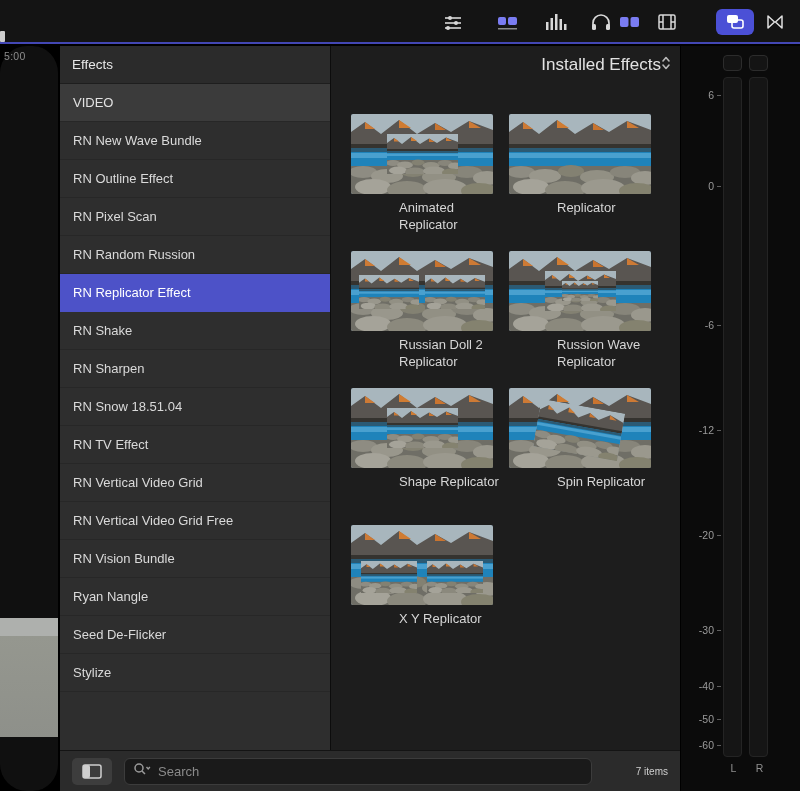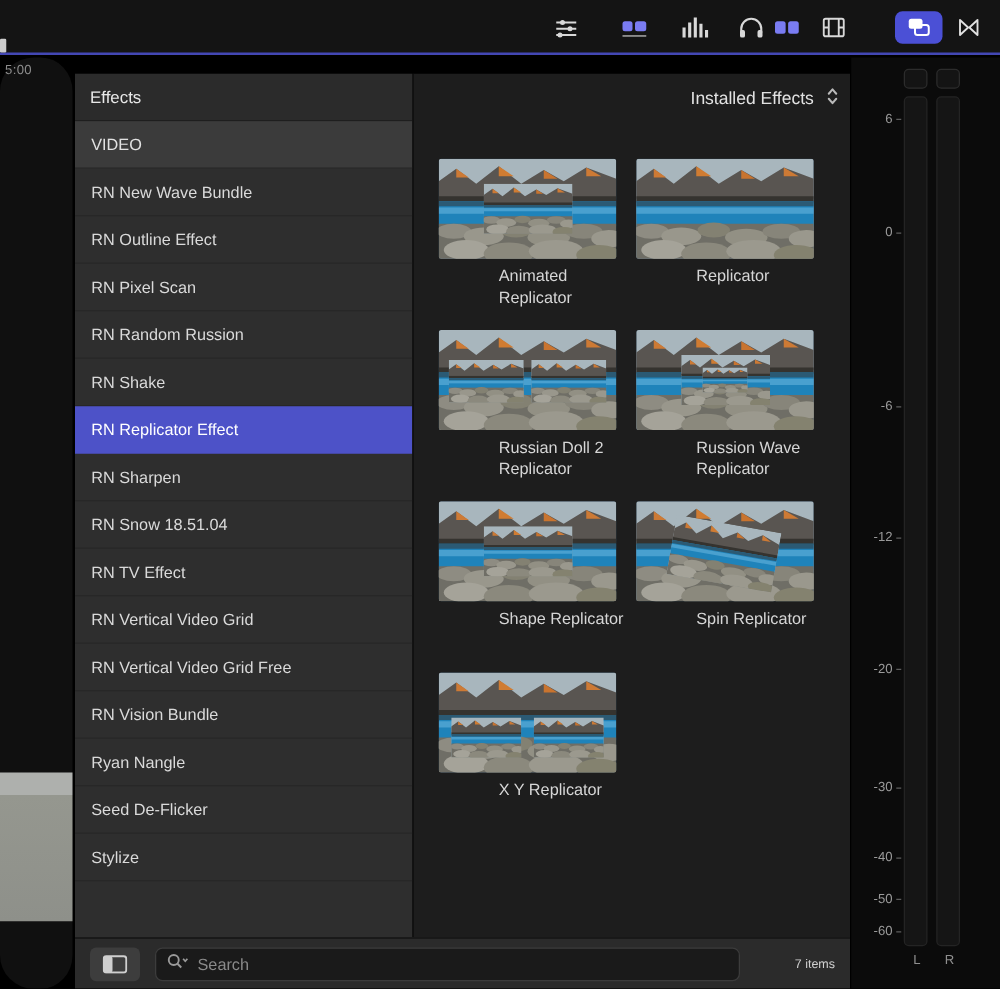--- a/index.html
+++ b/index.html
@@ -37,42 +37,42 @@
   .ruler-label {
     position:absolute; left:4px; top:4px; font-size:10.5px; color:#8c8c8c;
     letter-spacing:.3px;
   }
   .clip-fragment {
     position:absolute; left:0; top:572px; width:100%; height:119px;
     background:linear-gradient(to bottom,#aeb0ad 0,#aeb0ad 18px,#95978f 18px,#8e908a 100%);
   }
   
   .effects-wrap {
-    position:absolute; left:60px; top:59px; width:620px; bottom:0;
+    position:absolute; left:60px; top:46px; width:620px; bottom:0;
     display:flex; flex-direction:column;
   }
   .panels { flex:1; display:flex; min-height:0; }
   
   .sidebar { width:270px; background:#2e2e2e; overflow:hidden; }
   .sidebar-header {
     height:38px; line-height:38px; padding-left:12px; font-size:13.5px;
     color:#e8e8e8; background:#2b2b2b; border-bottom:1px solid #1e1e1e;
   }
   .row {
     height:38px; line-height:37px; padding-left:13px; font-size:13px;
     color:#dadada; border-bottom:1px solid #272727; white-space:nowrap;
     overflow:hidden;
   }
   .row.section { background:#3b3b3b; color:#e2e2e2; }
   .row.selected { background:#4d52c8; color:#fff; border-bottom-color:transparent; }
   
   .grid-panel { flex:1; background:#1d1d1d; border-left:1px solid #0c0c0c; overflow:hidden; }
   .grid-header {
     height:38px; display:flex; align-items:center; justify-content:flex-end;
-    padding:0 9px; gap:10px; color:#e2e2e2; font-size:14px;
+    padding:0 9px; gap:0; color:#e2e2e2; font-size:17px;
   }
   .grid {
     padding:30px 0 0 20px; display:grid; grid-template-columns:142px 142px;
     column-gap:16px; grid-auto-rows:137px;
   }
   .thumb { width:142px; height:80px; border-radius:2px; overflow:hidden; display:block; background:#123; }
   .cell-label { width:112px; margin-top:5px; font-size:13px; line-height:17px; color:#d6d6d6;margin-left:48px; }
   
   .bottom-bar {
     height:41px; background:#2b2b2b; border-top:1px solid #141414;
@@ -229,22 +229,22 @@
     <div class="panels">
 
       <div class="sidebar">
         <div class="sidebar-header">Effects</div>
         <div>
           <div class="row section">VIDEO</div>
           <div class="row">RN New Wave Bundle</div>
           <div class="row">RN Outline Effect</div>
           <div class="row">RN Pixel Scan</div>
           <div class="row">RN Random Russion</div>
+          <div class="row selected">RN Replicator Effect</div>
           <div class="row">RN Shake</div>
-          <div class="row selected">RN Replicator Effect</div>
           <div class="row">RN Sharpen</div>
           <div class="row">RN Snow 18.51.04</div>
           <div class="row">RN TV Effect</div>
           <div class="row">RN Vertical Video Grid</div>
           <div class="row">RN Vertical Video Grid Free</div>
           <div class="row">RN Vision Bundle</div>
           <div class="row">Ryan Nangle</div>
           <div class="row">Seed De-Flicker</div>
           <div class="row">Stylize</div>
         </div>

